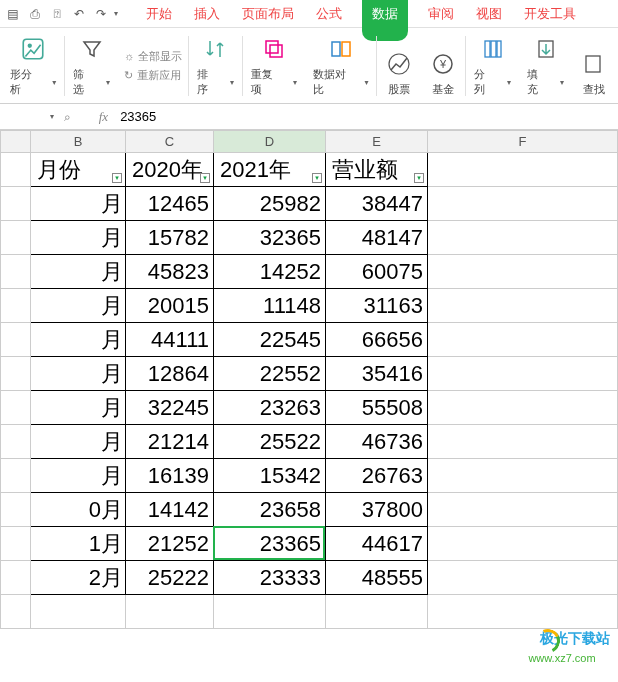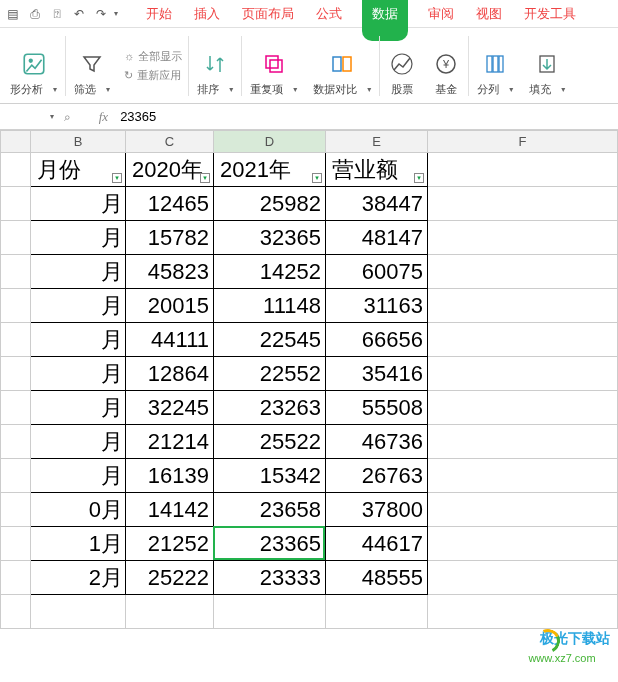--- a/index.html
+++ b/index.html
@@ -63,21 +63,21 @@
       color: #444;
     }
     .ribbon-sep {
       width: 1px; background: #e0e0e0; height: 60px;
     }
     .big-ico {
       width: 28px; height: 28px;
       display: flex; align-items: center; justify-content: center;
       margin-bottom: 4px;
     }
-    .ribbon-label { display: flex; align-items: center; gap: 10px; }
+    .ribbon-label { display: flex; align-items: center; gap: 18px; }
     .dd { font-size: 8px; color: #666; }
     .small-stack {
       display: flex; flex-direction: column; gap: 4px;
       font-size: 11px; color: #888;
       justify-content: center; height: 100%;
       padding: 0 6px;
     }
     .small-stack div { display:flex; align-items:center; gap:4px; white-space:nowrap;}
     .formula-bar {
       display: flex;
@@ -323,20 +323,30 @@
   <div class="ribbon-group">
     <div class="big-ico">
       <svg width="24" height="24" viewBox="0 0 24 24">
           <rect x="5" y="4" width="14" height="16" fill="none" stroke="#555" stroke-width="1.3"></rect>
           <path d="M12 7v10m-4-4l4 4 4-4" stroke="#4a9" stroke-width="1.5" fill="none"></path>
         </svg>
     </div>
     <div class="ribbon-label">
         <span>填充</span>
         <span class="dd">▾</span>
+      </div>
+  </div>
+  <div class="ribbon-group">
+    <div class="big-ico">
+      <svg width="24" height="24" viewBox="0 0 24 24">
+          <rect x="4" y="4" width="14" height="16" fill="none" stroke="#555" stroke-width="1.3"></rect>
+        </svg>
+    </div>
+    <div class="ribbon-label">
+        <span>查找</span>
       </div>
   </div>
 </div>
 
 <div class="formula-bar">
   <input class="namebox" value="" style="">
   <span class="fb-dd">▾</span>
   <div class="fb-icons">
     <span>⌕</span>
     <span class="fx">fx</span>

